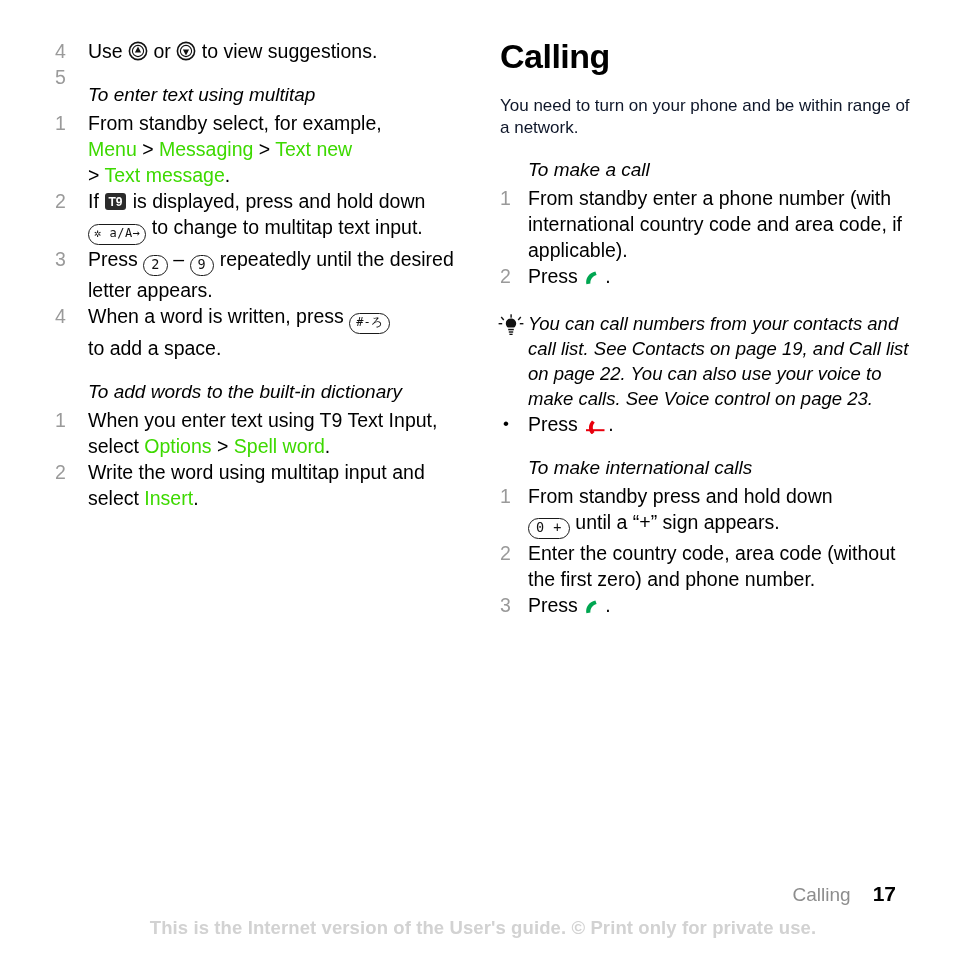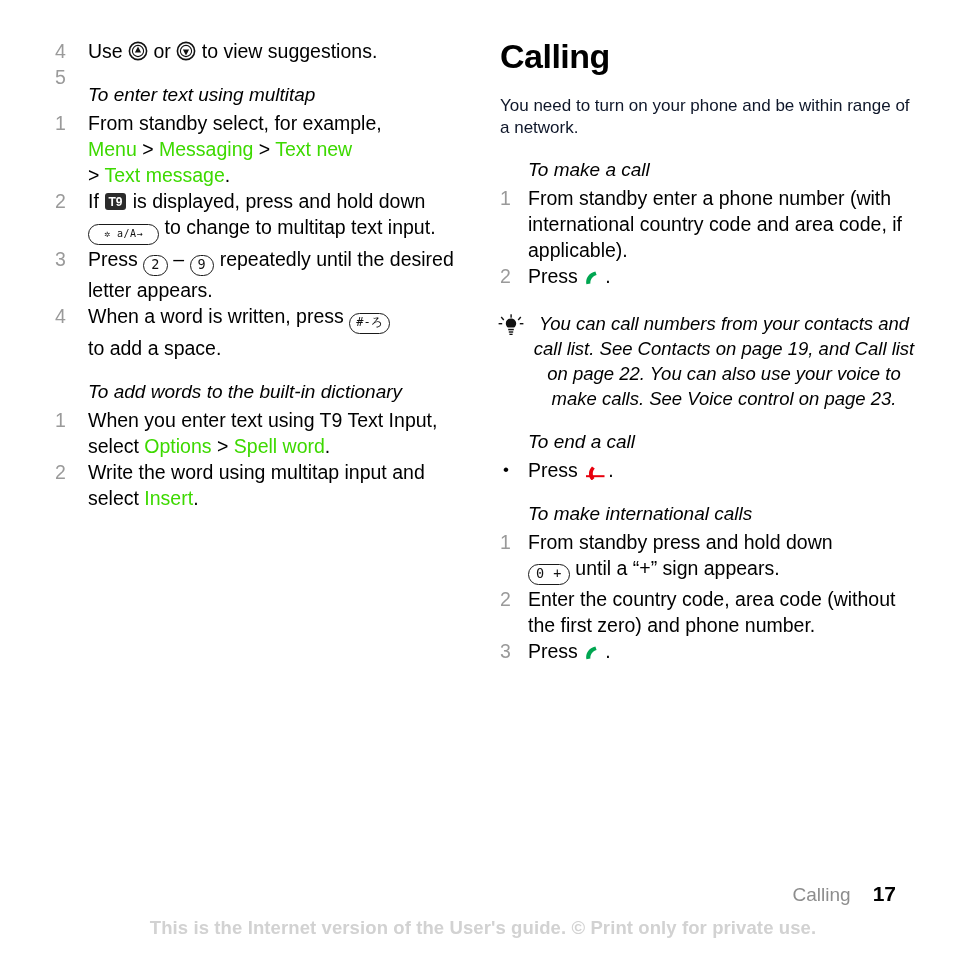--- a/index.html
+++ b/index.html
@@ -115,21 +115,20 @@
 
   
   .tip {
     position: relative;
     margin-top: 22px;
     padding-left: 28px;
     font-size: 18.5px;
     font-style: italic;
     line-height: 25px;
     color: #000;
-    text-align: center;
   }
   .tip-icon {
     position: absolute;
     left: -2px;
     top: 3px;
     width: 26px;
     height: 26px;
   }
 
   
@@ -144,21 +143,21 @@
     font-size: 13.5px;
     font-family: "DejaVu Sans Mono", monospace;
     letter-spacing: 0.5px;
     white-space: nowrap;
     color: #111;
     background: #fff;
     position: relative;
     top: -1px;
   }
   .key.wide { padding: 0 6px; font-size: 12px; letter-spacing: 0; }
-  .key.tiny { font-size: 10px; padding: 0 15px; }
+  .key.tiny { font-size: 12px; padding: 0 5px; }
 
   
   .navkey {
     display: inline-block;
     vertical-align: -4px;
     width: 20px;
     height: 20px;
     position: relative;
     top: -1px;
   }
@@ -313,21 +312,20 @@
           <rect x="12.4" y="0.3" width="1.4" height="3.4" fill="#111"></rect>
           <rect x="0.6" y="9.0" width="3.6" height="1.4" fill="#111"></rect>
           <rect x="21.8" y="9.0" width="3.6" height="1.4" fill="#111"></rect>
           <rect x="3.8" y="2.6" width="1.4" height="3.8" fill="#111" transform="rotate(-42 4.5 4.5)"></rect>
           <rect x="20.8" y="2.6" width="1.4" height="3.8" fill="#111" transform="rotate(42 21.5 4.5)"></rect>
         </svg>
       </span>
       <span>You can call numbers from your contacts and call list. See Contacts on page 19, and Call list on page 22. You can also use your voice to make calls. See Voice control on page 23.</span>
     </div>
 
-    <div class="proc-head">To end a call</div>
     <ul class="steps">
       <li>
         <span class="num">•</span>
         <span><span>Press </span><span class="endicon"><svg viewBox="0 0 25 17" width="25" height="17">
                 <g transform="rotate(-34 12.5 9.5)">
                   <path d="M5.0 14.0 C3.9 8.9 7.3 3.6 13.0 2.5 L14.1 5.8 C10.3 6.8 8.3 9.9 8.6 13.5 Z" fill="#E8000D"></path>
                 </g>
                 <rect x="3.0" y="12.2" width="18.5" height="2.0" fill="#E8000D"></rect>
               </svg></span><span>.</span></span>
       </li>

